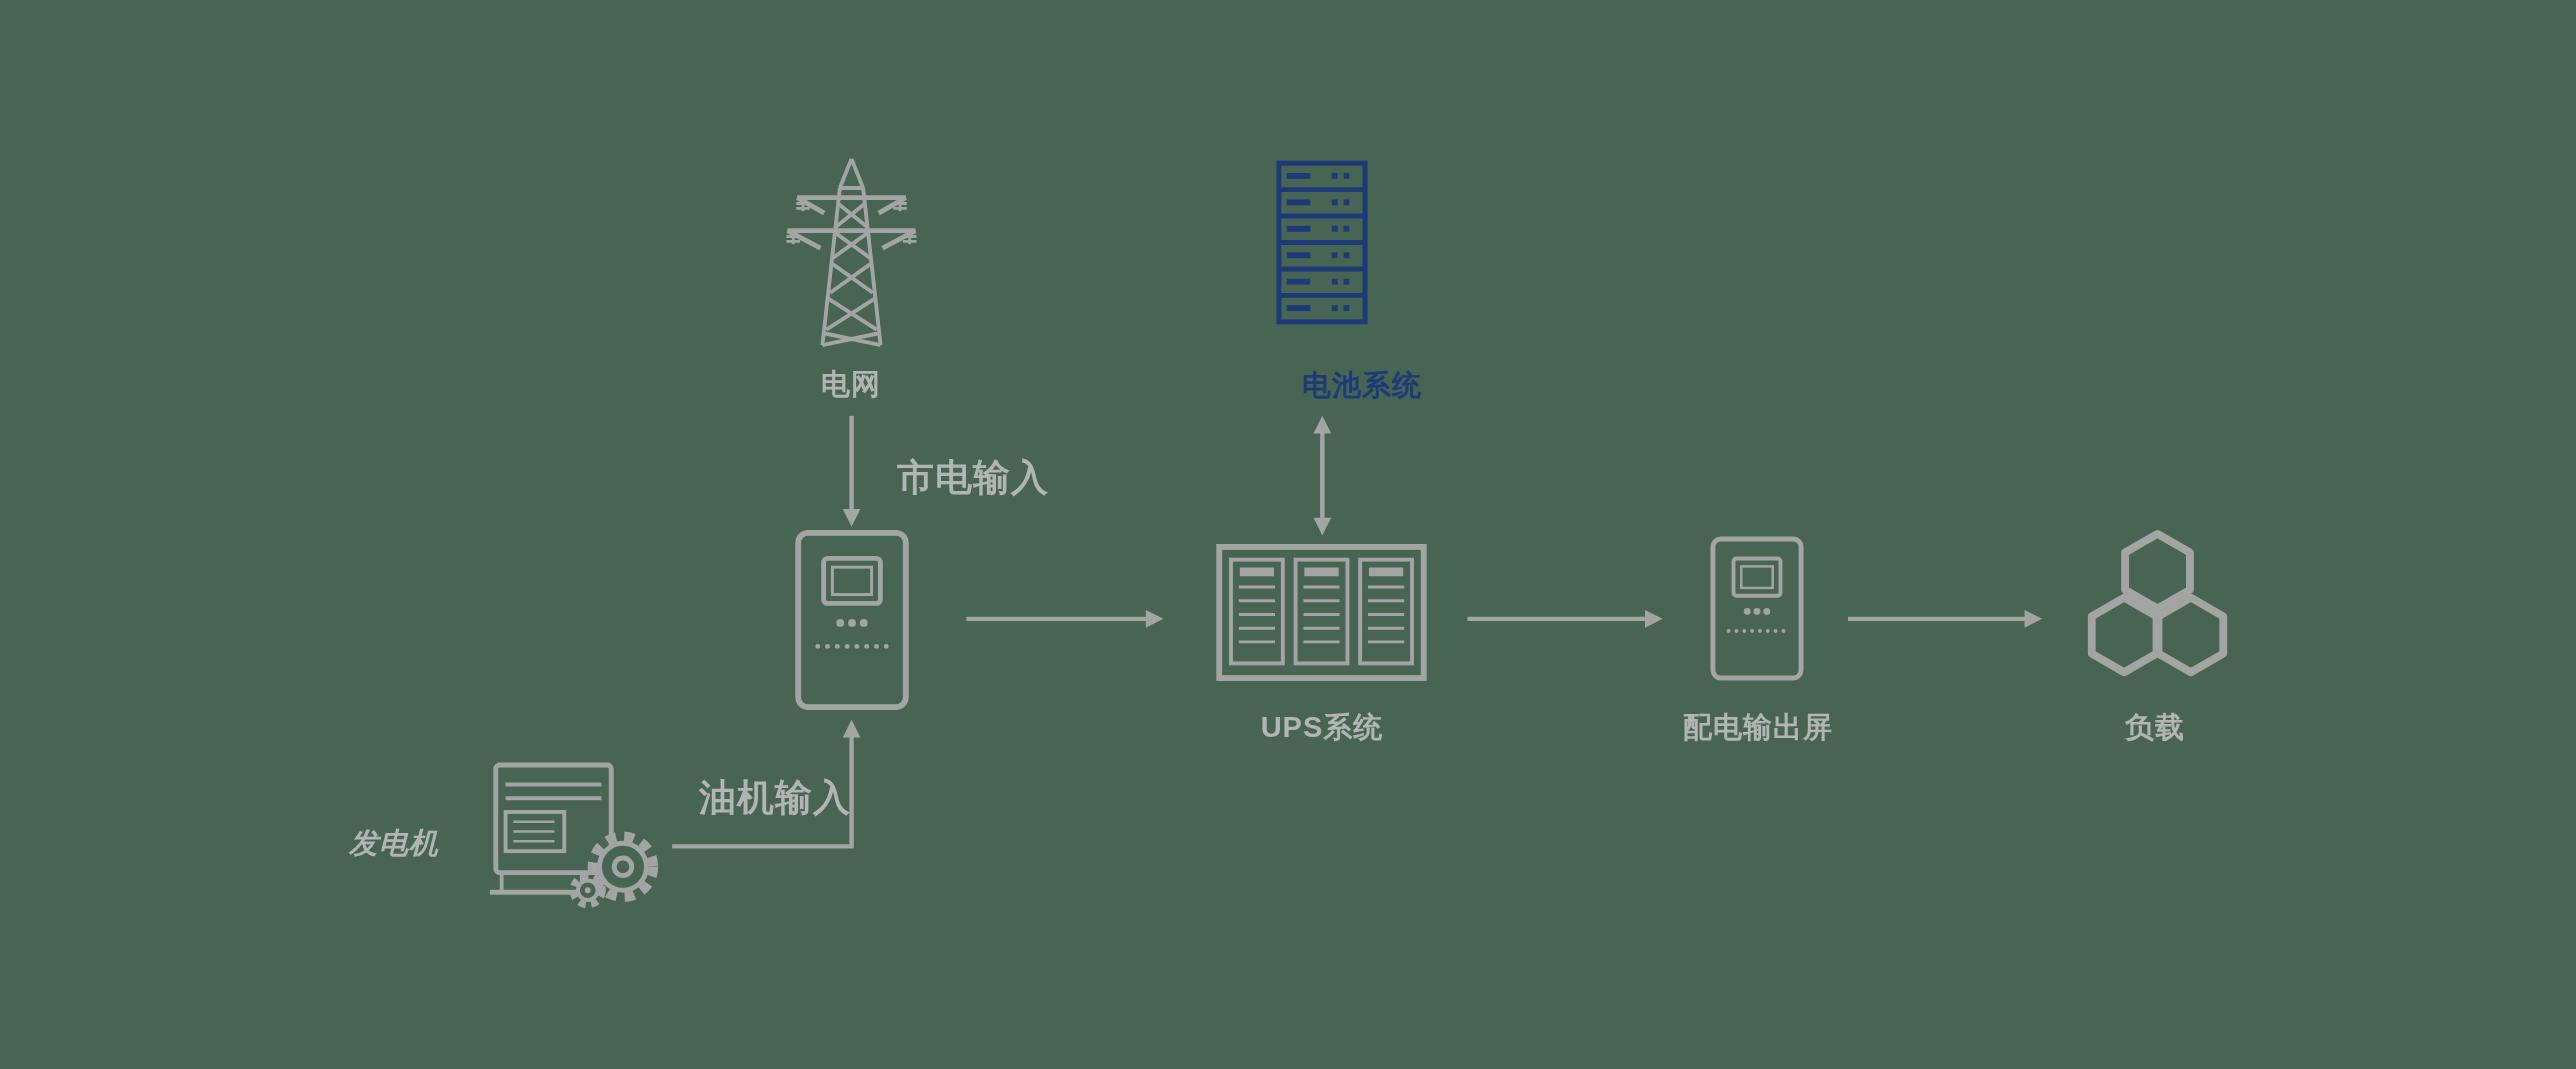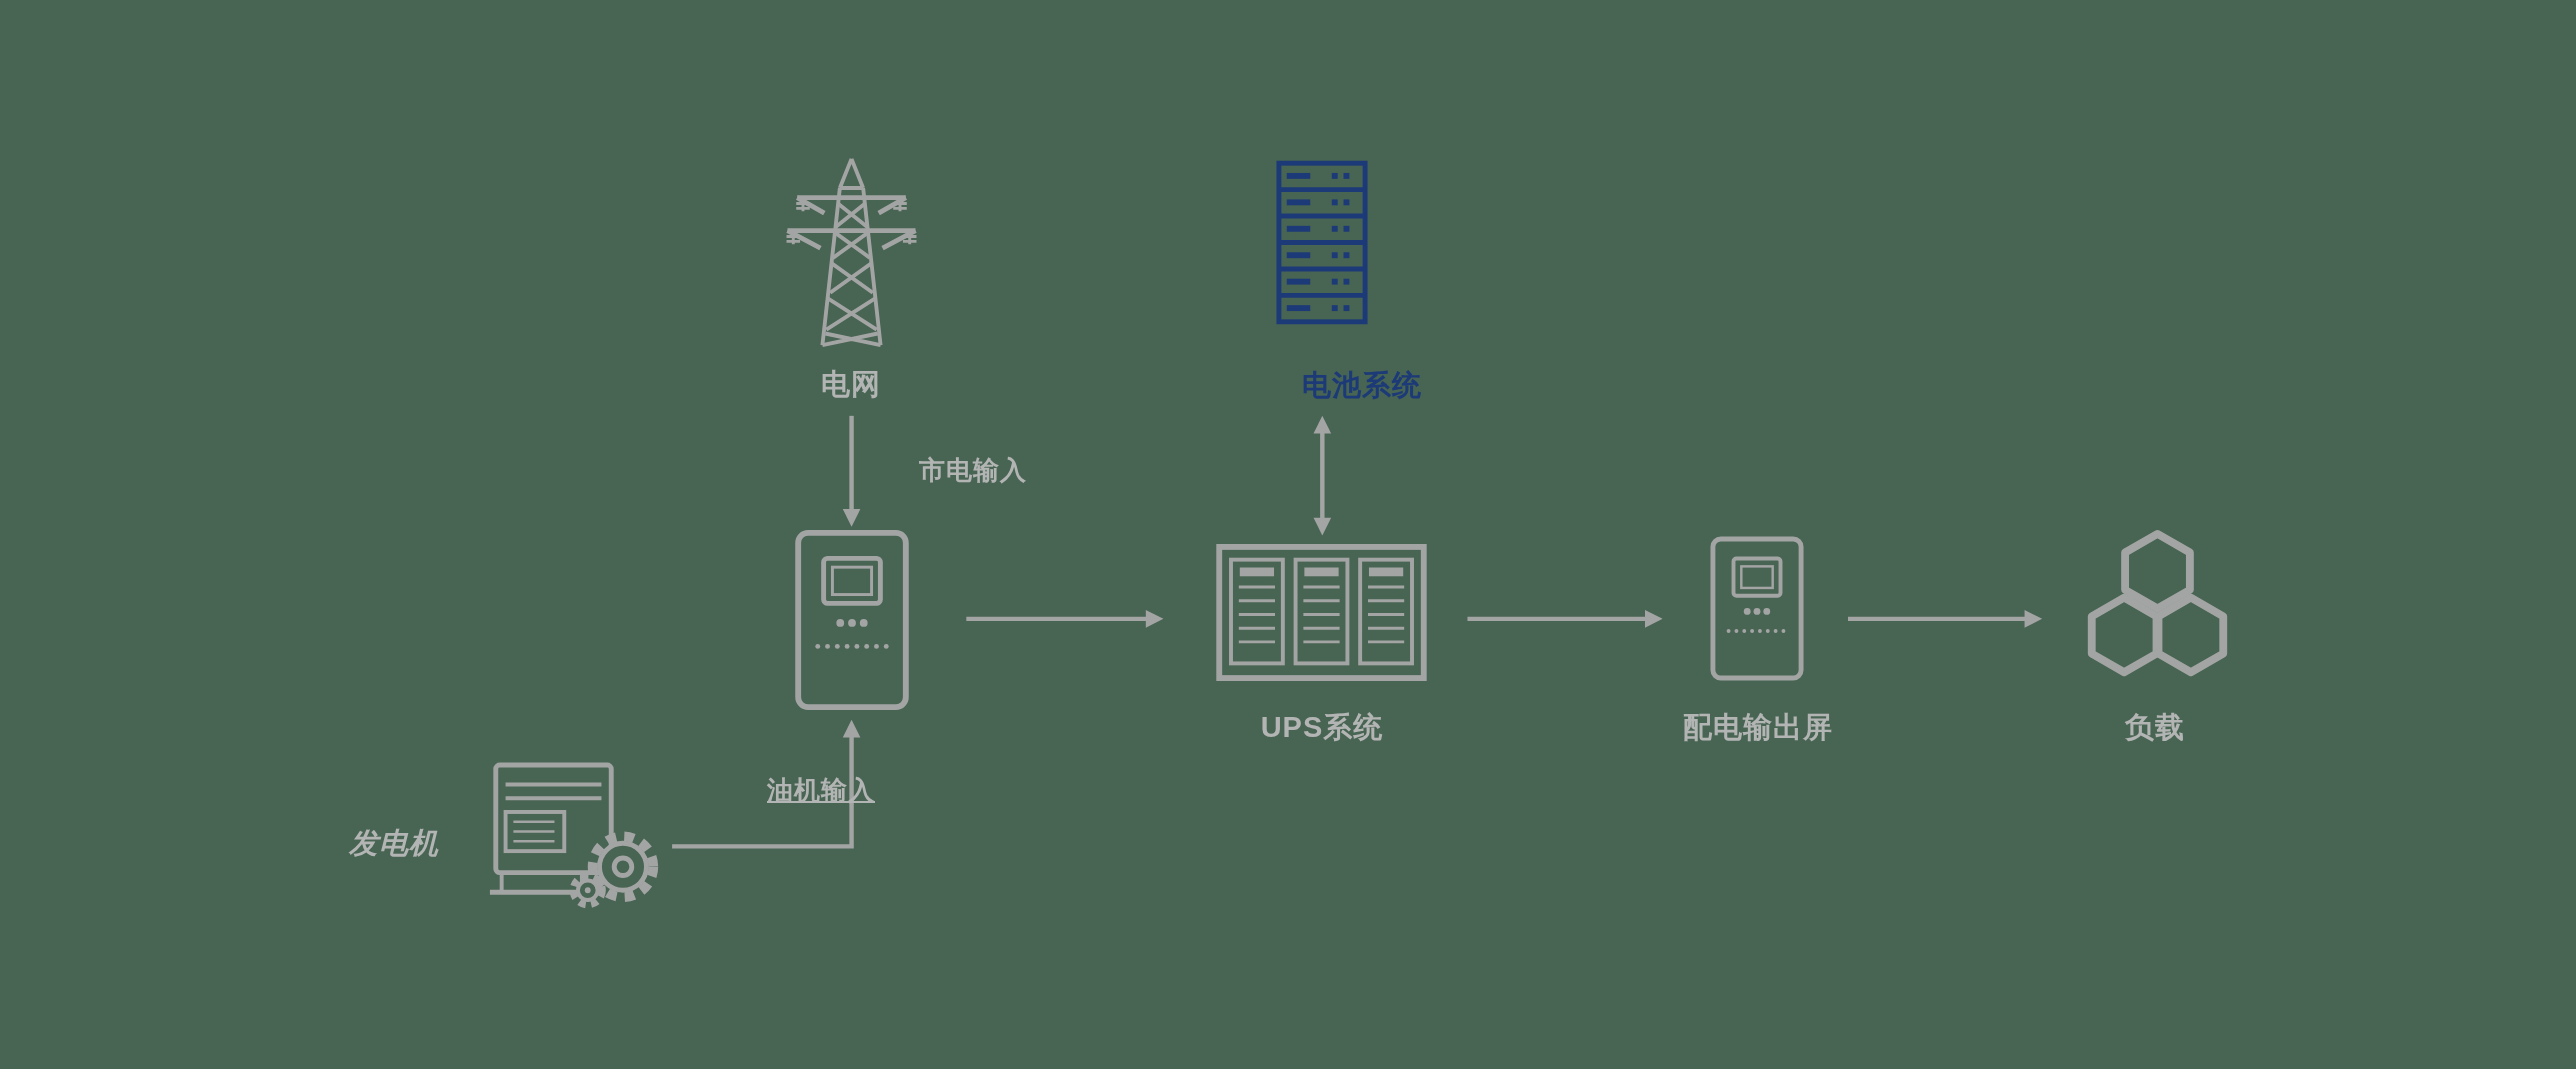--- a/index.html
+++ b/index.html
@@ -23,21 +23,21 @@
   .label{
     position:absolute;
     transform:translateX(-50%);
     font-size:29px;
     font-weight:600;
     color:var(--label-gray);
     white-space:nowrap;
     letter-spacing:1px;
   }
   .label-navy{color:var(--navy);font-weight:700;margin-left:40px;}
-  .edge-label{font-size:26px;}
+  .edge-label{font-size:37px;}
   svg{display:block;width:100%;height:100%;}
   .arrows{position:absolute;left:0;top:0;width:2576px;height:1069px;pointer-events:none;}
   .al{stroke:var(--gray);stroke-width:4.5;fill:none;}
   .ah{fill:var(--gray);stroke:none;}
 </style>
 </head>
 <body>
 
 <div class="stage">
 
@@ -226,16 +226,16 @@
       <g>
         <circle cx="104" cy="136" r="15" fill="none" stroke="currentColor" stroke-width="7" stroke-dasharray="7 5.8"></circle>
         <circle cx="104" cy="136" r="10" fill="var(--background)" stroke="currentColor" stroke-width="4"></circle>
         <circle cx="104" cy="136" r="3" fill="currentColor"></circle>
       </g>
     </svg>
   </div>
   <div class="label" style="left:394px;top:824px;font-style:italic;">发电机</div>
 
   <div class="label edge-label" style="left:973px;top:453px;">市电输入</div>
-  <div class="label edge-label" style="left:821px;top:773px;text-decoration:underline;">油机输入</div>
+  <div class="label edge-label" style="left:775px;top:773px;">油机输入</div>
 
 </div>
 
 
 </body></html>

